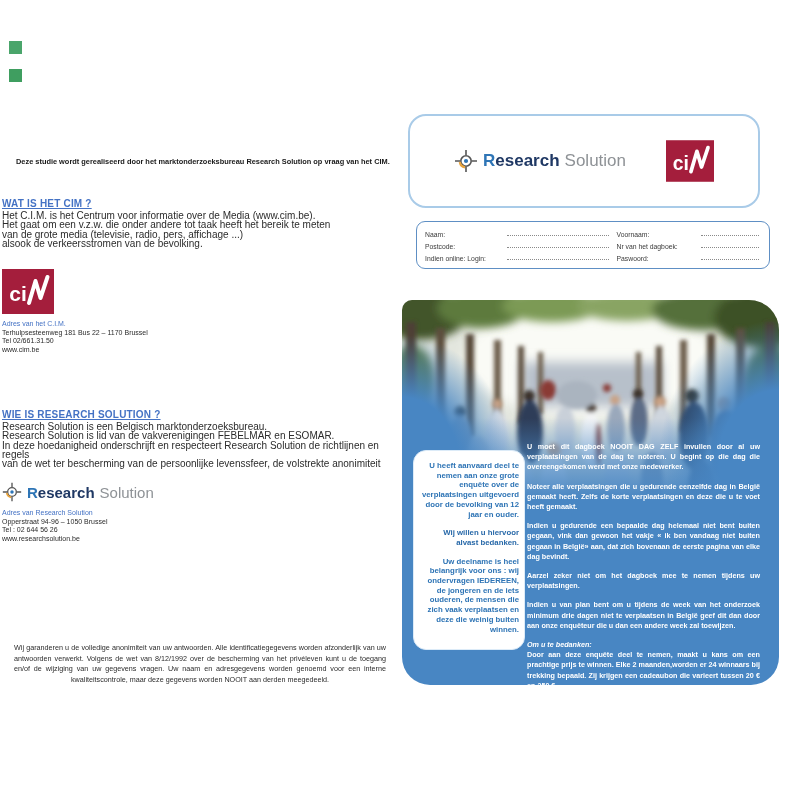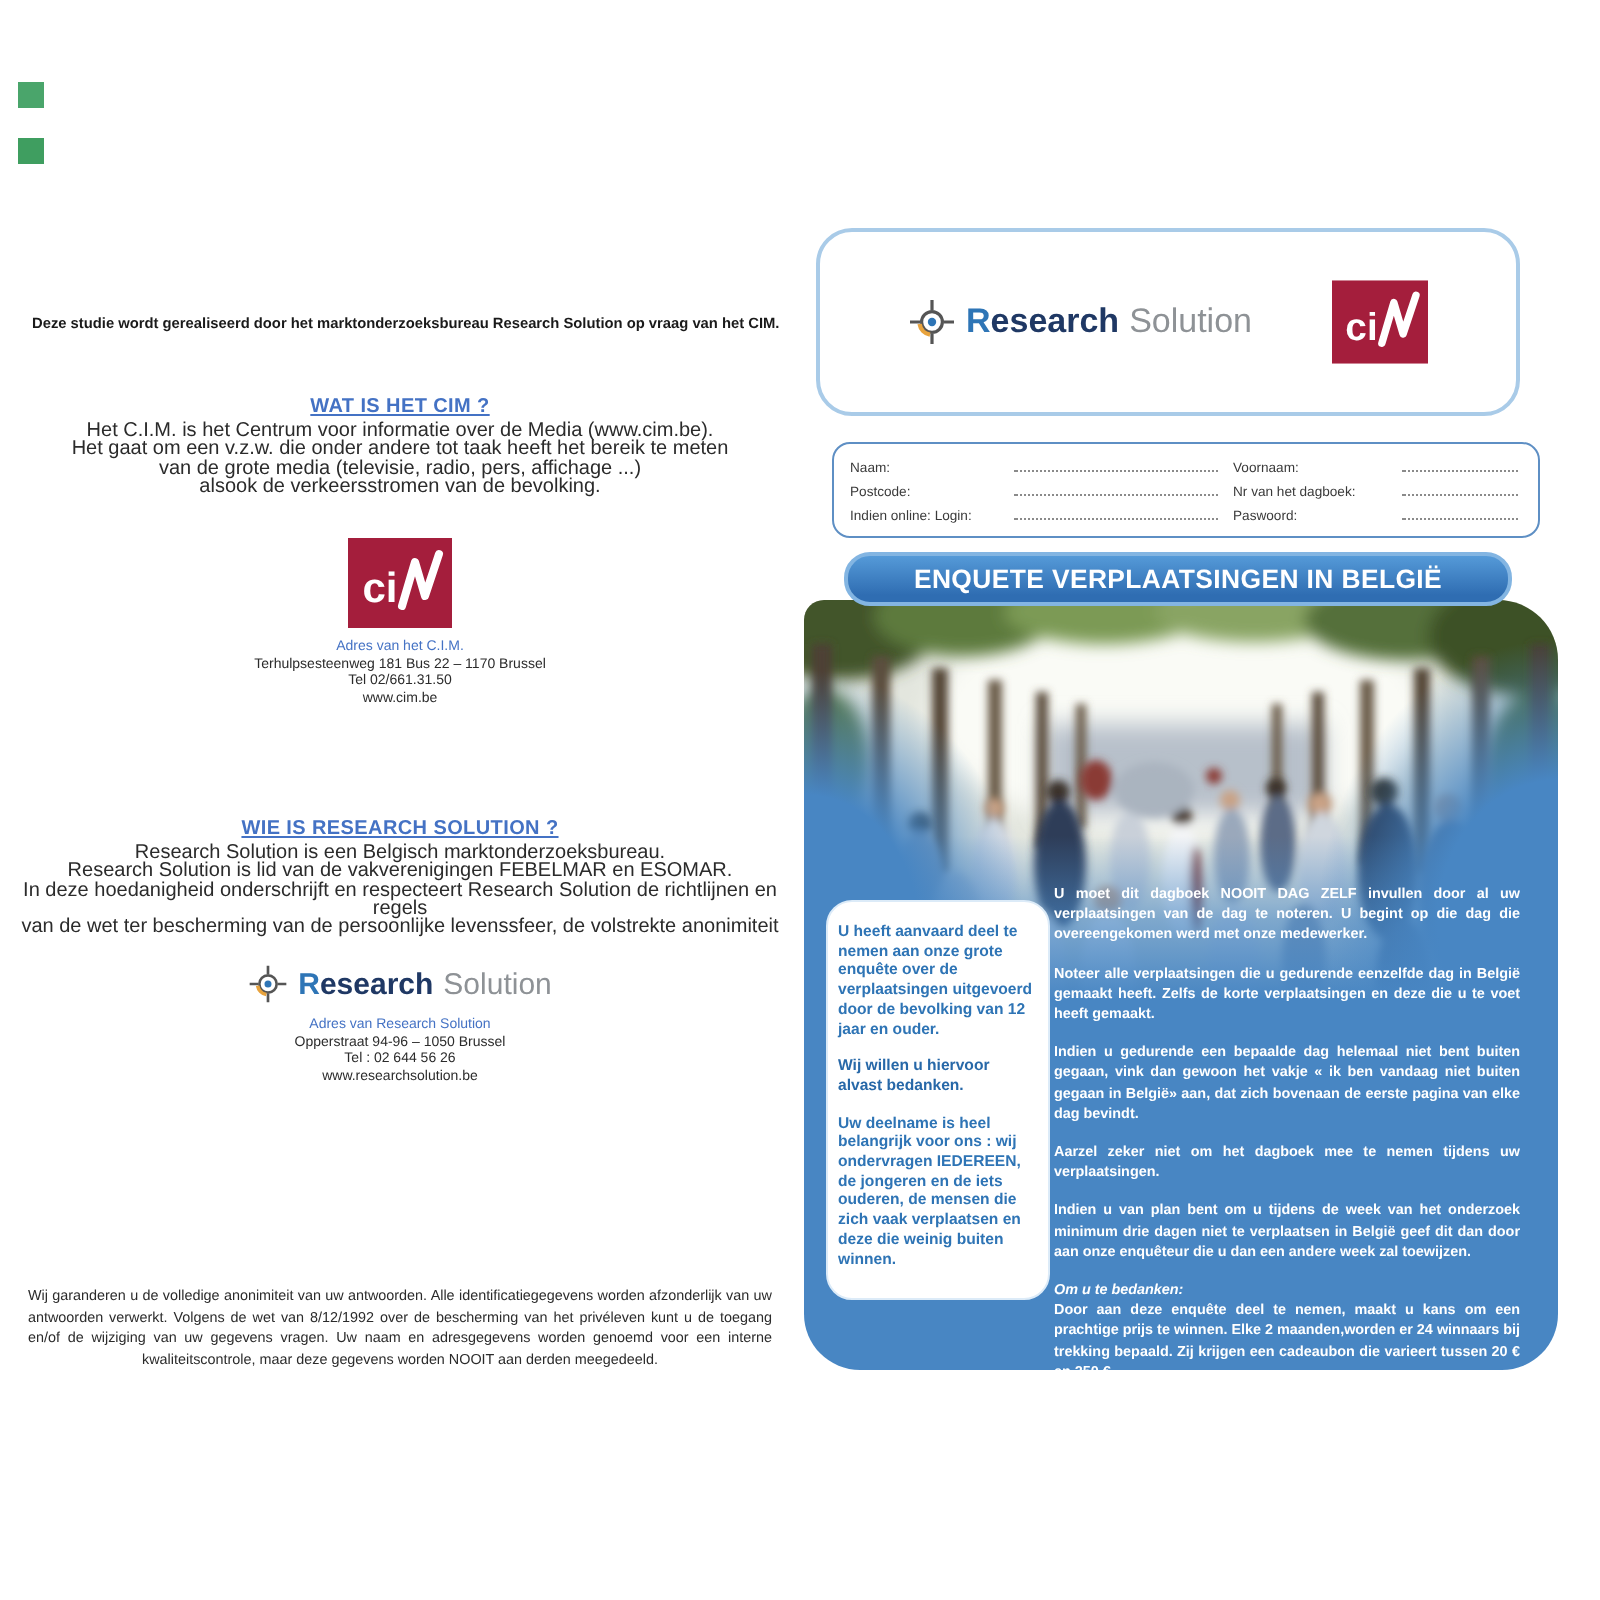--- a/index.html
+++ b/index.html
@@ -3,21 +3,21 @@
 <meta charset="utf-8">
 <style>
   html,body{margin:0;padding:0;background:#ffffff;}
   #stage{position:relative;width:800px;height:800px;background:#ffffff;overflow:hidden;
          font-family:"Liberation Sans", sans-serif;color:#222;}
   .abs{position:absolute;}
 
   
   .mark{position:absolute;width:13px;height:13px;}
   #intro{left:16px;top:157px;width:372px;font-size:7.4px;font-weight:bold;color:#1a1a1a;white-space:nowrap;}
-  .lp-center{left:2px;width:396px;text-align:center;}
+  .lp-center{left:2px;width:396px;}
   .blue-head{font-size:10px;font-weight:bold;color:#4472c4;text-decoration:underline;letter-spacing:.2px;}
   .tiny{font-size:10px;line-height:9.3px;color:#2b2b2b;}
   .tiny-blue{font-size:7px;line-height:8.6px;color:#4472c4;}
   .addr-line{font-size:7px;line-height:8.6px;color:#2b2b2b;}
 
   .cim-badge{display:inline-block;}
   .rs-logo{display:inline-flex;align-items:center;gap:5px;}
   .rs-word-r{font-weight:bold;color:#1f3864;}
   .rs-word-r b{color:#2e75b6;}
   .rs-word-s{color:#8e9296;font-weight:400;}
@@ -42,21 +42,21 @@
   #photo-card{left:402px;top:300px;width:377px;height:385px;border-radius:10px 30px 28px 28px;overflow:hidden;}
   #photo-svg{position:absolute;left:0;top:0;width:377px;height:252px;}
   #blue-overlay{position:absolute;inset:0;
     background:
       radial-gradient(110px 130px at 0px 165px, #4886c3 52%, rgba(72,134,195,0) 100%),
       radial-gradient(120px 140px at 377px 160px, #4886c3 50%, rgba(72,134,195,0) 100%),
       linear-gradient(180deg, rgba(72,134,195,0) 118px, rgba(72,134,195,.65) 160px, #4886c3 200px);}
 
   #welcome-box{position:absolute;left:11px;top:150px;width:100px;height:178px;background:#fff;
                border:1px solid #dcebf8;border-radius:13px;padding:10px 5px;z-index:4;
-               color:#2e74b5;font-weight:bold;font-size:7.8px;line-height:9.7px;text-align:left;}
+               color:#2e74b5;font-weight:bold;font-size:7.8px;line-height:9.7px;text-align:right;}
   #welcome-box .p{margin:0 0 9px 0;}
   #welcome-box .p.strong{font-weight:800;color:#2768a8;}
   #instructions{position:absolute;left:125px;top:142px;width:233px;z-index:4;color:#fff;font-weight:bold;
                 font-size:7.2px;line-height:10.2px;text-align:justify;}
   #instructions .p{margin:0 0 9px 0;}
   #instructions .lbl{margin:0;font-style:italic;}
 </style>
 </head>
 <body>
 
@@ -154,21 +154,20 @@
       <span class="dots d2"></span>
     </div>
     <div class="form-row">
       <span class="fl">Indien online: Login:</span>
       <span class="dots d1"></span>
       <span class="fl2">Paswoord:</span>
       <span class="dots d2"></span>
     </div>
   </div>
 
-  <div class="abs" id="banner">ENQUETE VERPLAATSINGEN IN BELGIË</div>
 
   <div class="abs" id="photo-card">
     <svg id="photo-svg" viewBox="0 0 377 252" preserveAspectRatio="none">
       <defs>
         <filter id="b2" x="-30%" y="-30%" width="160%" height="160%">
             <feGaussianBlur stdDeviation="2"></feGaussianBlur>
           </filter>
         <filter id="b4" x="-40%" y="-40%" width="180%" height="180%">
             <feGaussianBlur stdDeviation="4"></feGaussianBlur>
           </filter>

